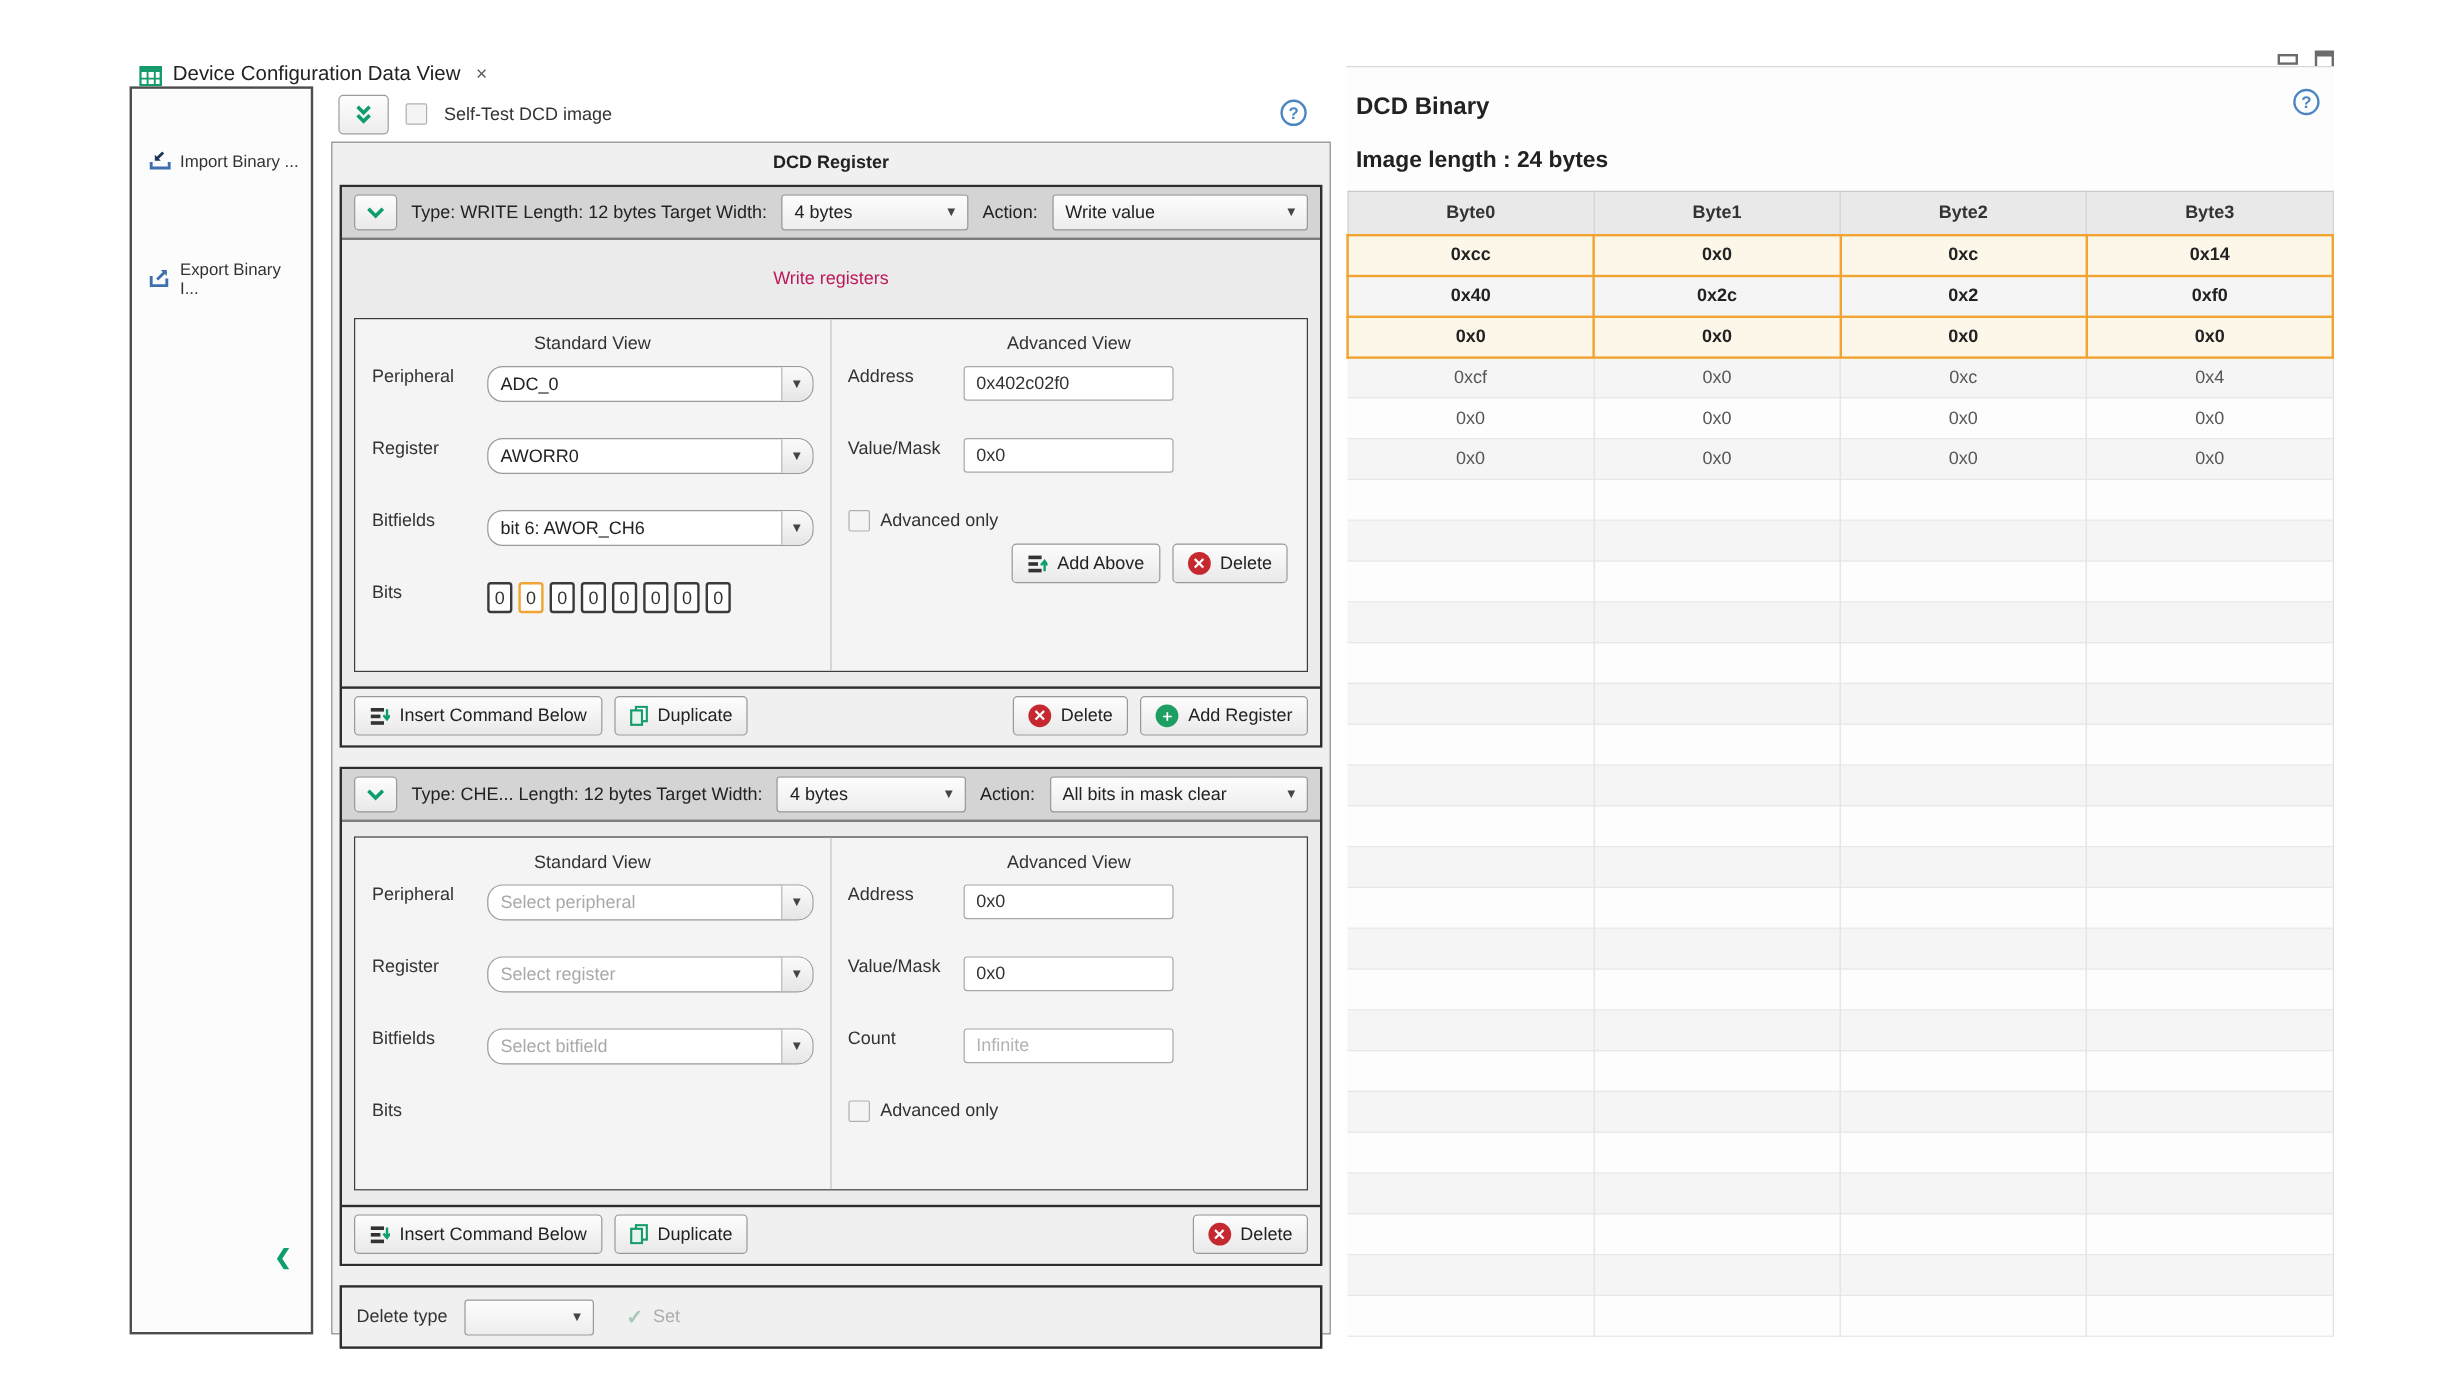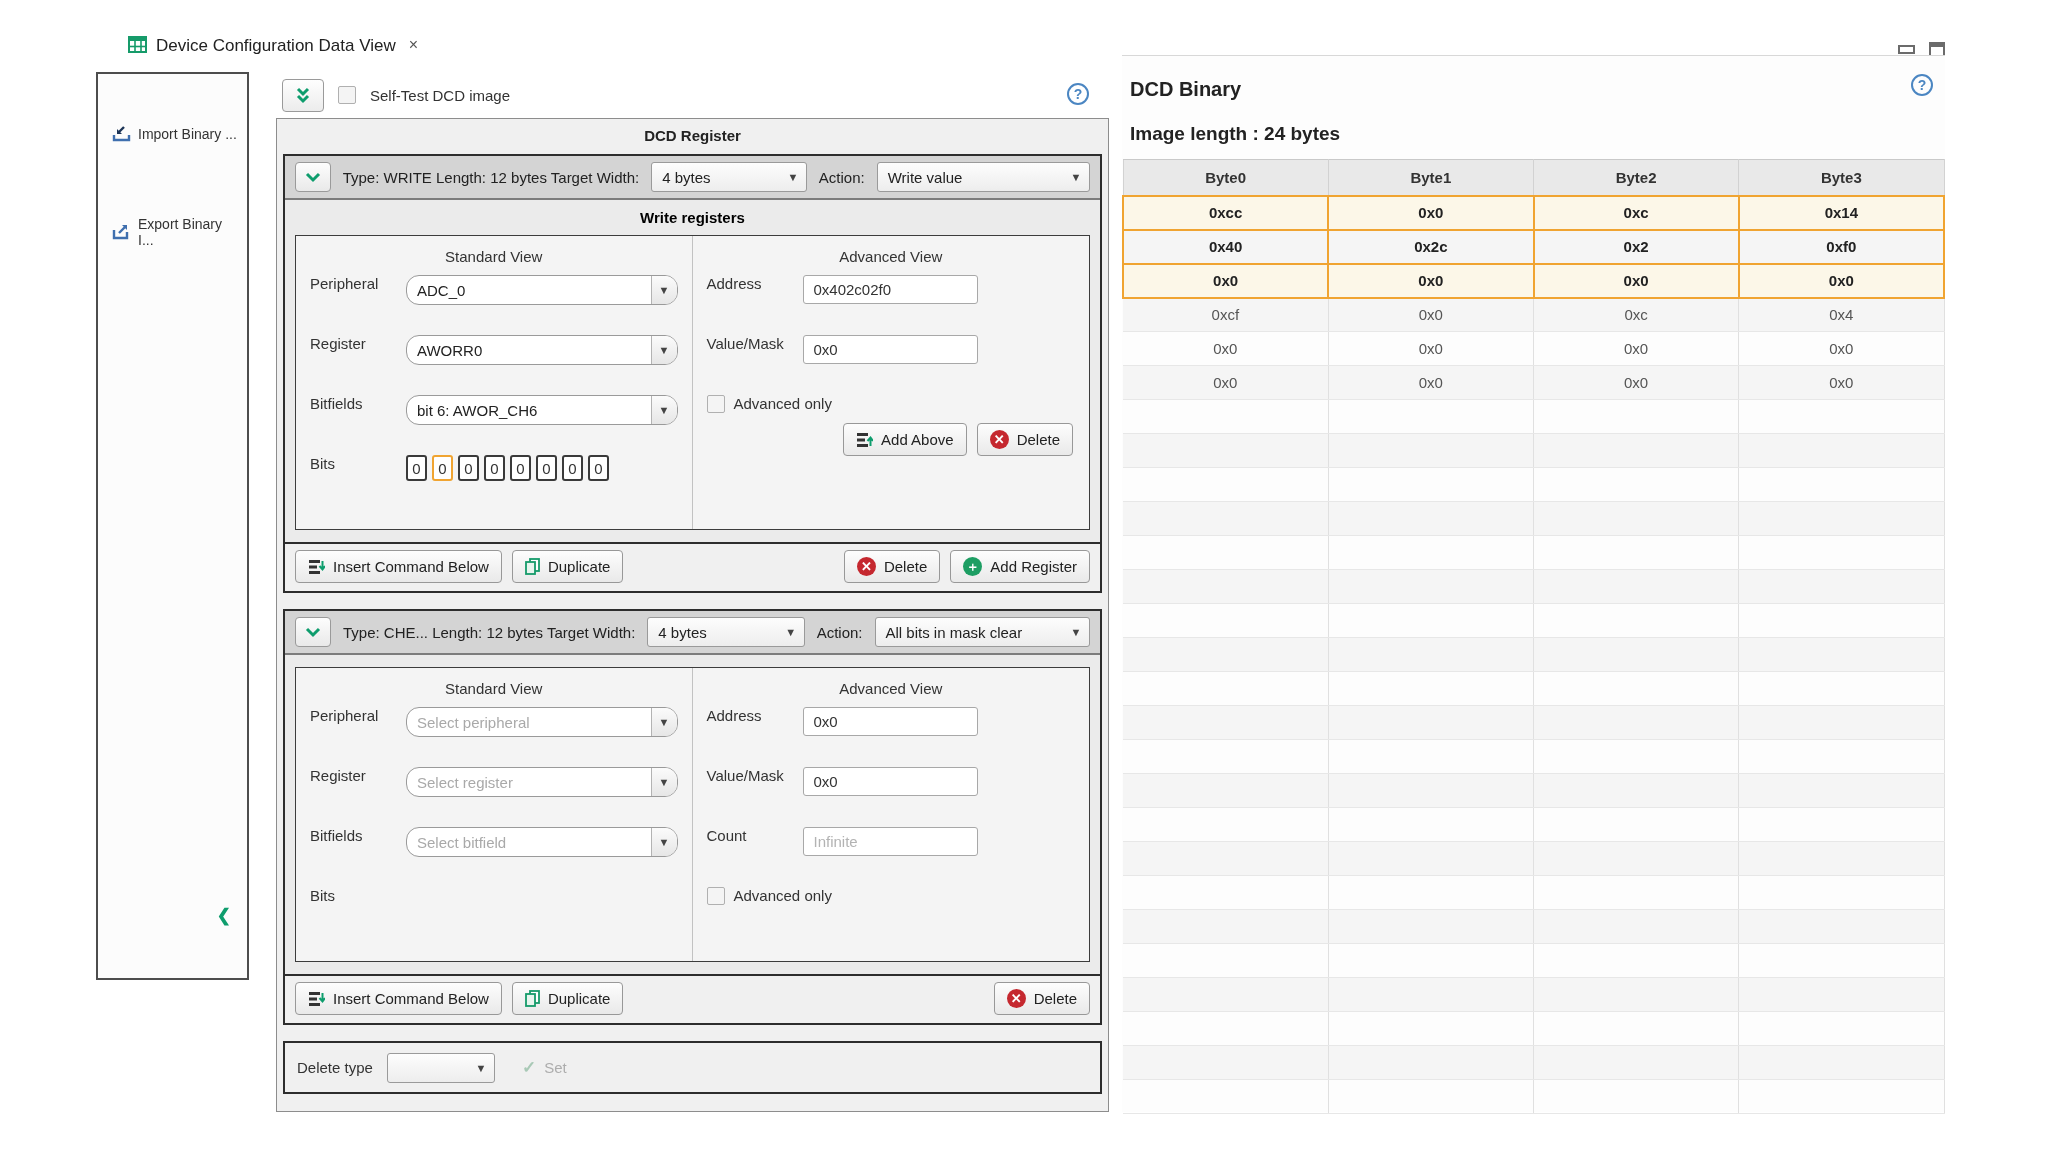--- a/index.html
+++ b/index.html
@@ -1,28 +1,28 @@
 <!DOCTYPE html>
 <html><head>
 <meta charset="utf-8">
 <style>
   * { margin:0; padding:0; box-sizing:border-box; }
   html,body { width:2048px; height:1152px; background:#ffffff;
     font-family:"Liberation Sans", sans-serif; color:#333; font-size:15px; }
 
   
-  #tab-bar { position:absolute; left:118px; top:36px; height:36px; display:flex; align-items:flex-start; gap:9px; padding:0 10px; }
+  #tab-bar { position:absolute; left:106px; top:36px; height:36px; display:flex; align-items:flex-end; gap:9px; padding:0 10px; }
   #tab-title { font-size:17px; color:#222; }
   #tab-close { font-size:16px; color:#555; margin-left:4px; cursor:default; }
   #window-controls { position:absolute; right:103px; top:42px; display:flex; gap:14px; align-items:center; }
   .win-min { width:17px; height:9px; border:2px solid #6b6b6b; background:#fff; }
   .win-max { width:16px; height:15px; border:2px solid #6b6b6b; border-top:5px solid #6b6b6b; background:#fff; }
 
   
-  #sidebar { position:absolute; left:96px; top:72px; width:153px; height:908px;
+  #sidebar { position:absolute; left:108px; top:72px; width:153px; height:1040px;
     background:#fcfcfc; border:2px solid #4d4d4d; }
   .side-item { display:flex; align-items:center; gap:7px; padding:8px 6px 8px 14px; font-size:14px; color:#333; cursor:default; }
   .side-item.import { margin-top:44px; }
   .side-item.export { margin-top:58px;justify-content:center; }
   #collapse-btn { position:absolute; right:16px; bottom:52px; color:#0e9d6d; font-size:17px; font-weight:bold; }
 
   
   #main { position:absolute; left:272px; top:72px; width:845px; height:1040px; background:#fff; }
   #toolbar-row { height:46px; display:flex; align-items:center; gap:14px; padding-left:10px; position:relative; }
   .sq-btn { width:42px; height:33px; background:linear-gradient(#fefefe,#ececec); border:1px solid #9a9a9a; border-radius:4px;
@@ -43,21 +43,21 @@
   .chev-btn { width:37px; height:30px; background:linear-gradient(#fdfdfd,#e9e9e9); border:1px solid #9a9a9a; border-radius:4px;
     display:flex; align-items:center; justify-content:center; }
   .cmd-summary { font-size:15px; color:#222; white-space:nowrap; }
   .combo { display:flex; align-items:stretch; height:30px; background:linear-gradient(#fdfdfd,#ededed);
     border:1px solid #9a9a9a; border-radius:3px; overflow:hidden; }
   .combo .val { flex:1; display:flex; align-items:center; padding:0 10px; font-size:15px; color:#222; white-space:nowrap; }
   .combo .arrow { width:26px; display:flex; align-items:center; justify-content:center; color:#444; font-size:11px; }
   .combo.boxed { background:#fff;border-radius:13px; }
   .combo.boxed .arrow { background:linear-gradient(#fbfbfb,#e6e6e6); border-left:1px solid #b3b3b3; }
   .combo .val.placeholder { color:#a9a9a9; }
-  .cmd-subtitle { text-align:center; font-weight:bold; font-size:15px; padding:9px 0; color:#000000; }
+  .cmd-subtitle { text-align:center; font-weight:normal; font-size:15px; padding:24px 0; color:#be185d; }
 
   .form-box { margin:0 10px 12px; border:1px solid #3c3c3c; background:#f4f4f4; display:flex; }
   .form-col { width:50%; padding:8px 14px 14px; }
   .form-col.left { border-right:1px solid #c2c2c2; }
   .col-title { text-align:center; font-size:15px; color:#333; padding:4px 0 10px; }
   .frow { display:flex; align-items:flex-start; margin-bottom:12px; height:48px; }
   .frow label { width:96px; font-size:15px; color:#333; flex-shrink:0; }
   .frow .combo { flex:1; max-width:292px; }
   .tinput { width:175px; height:29px; border:1px solid #a8a8a8; border-radius:3px; background:#fff;
     padding:0 10px; font-size:15px; color:#333; font-family:"Liberation Sans", sans-serif; }

